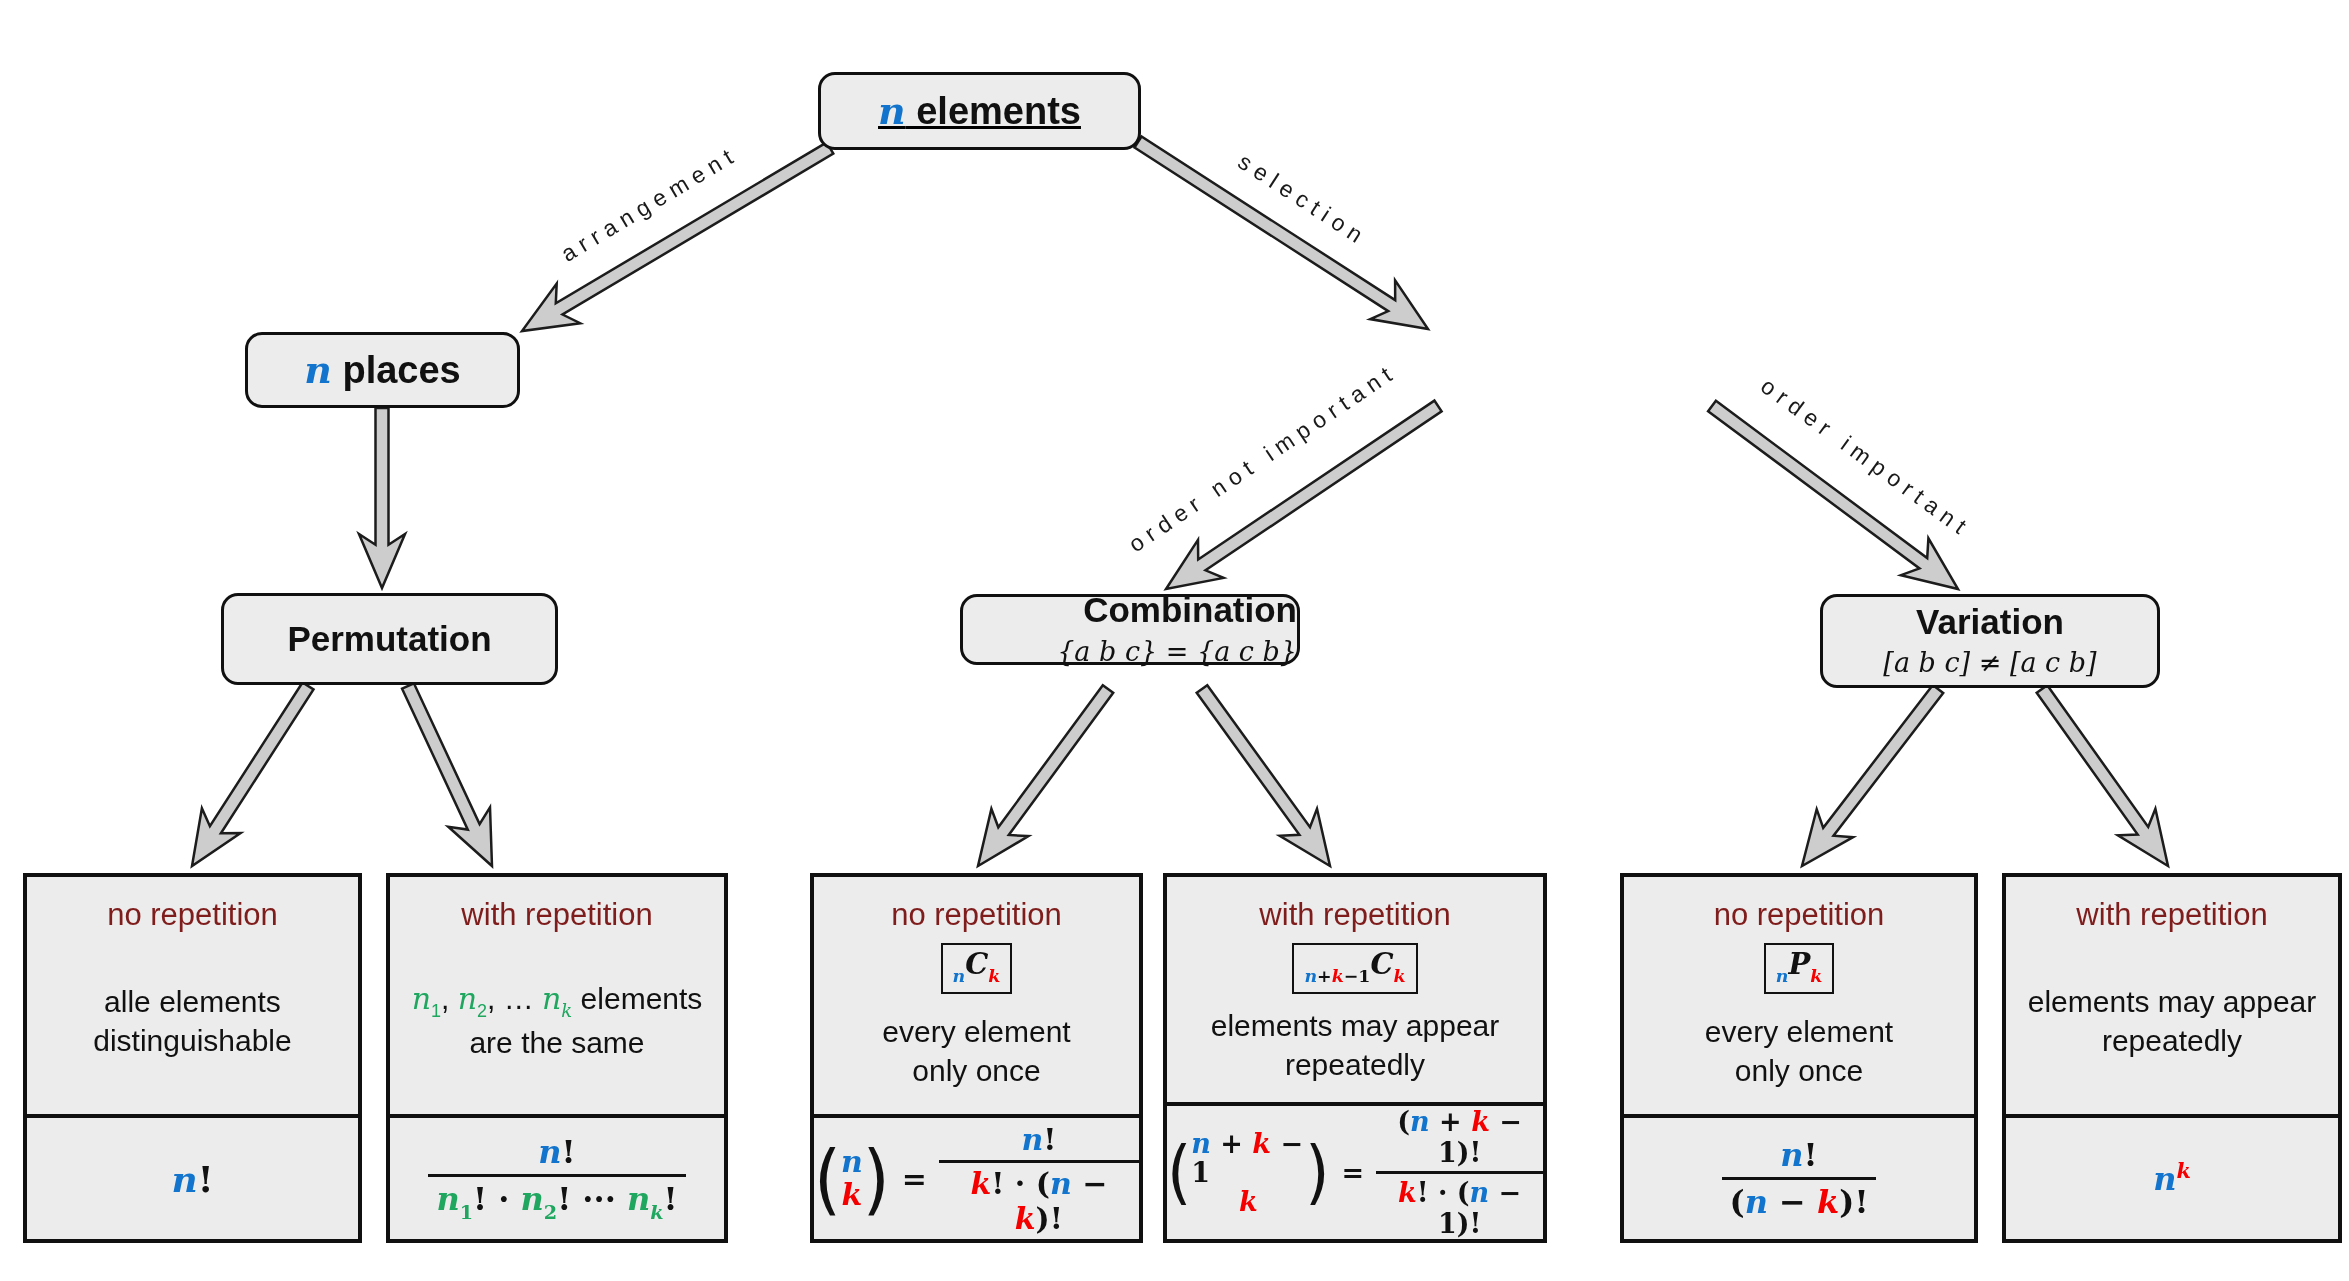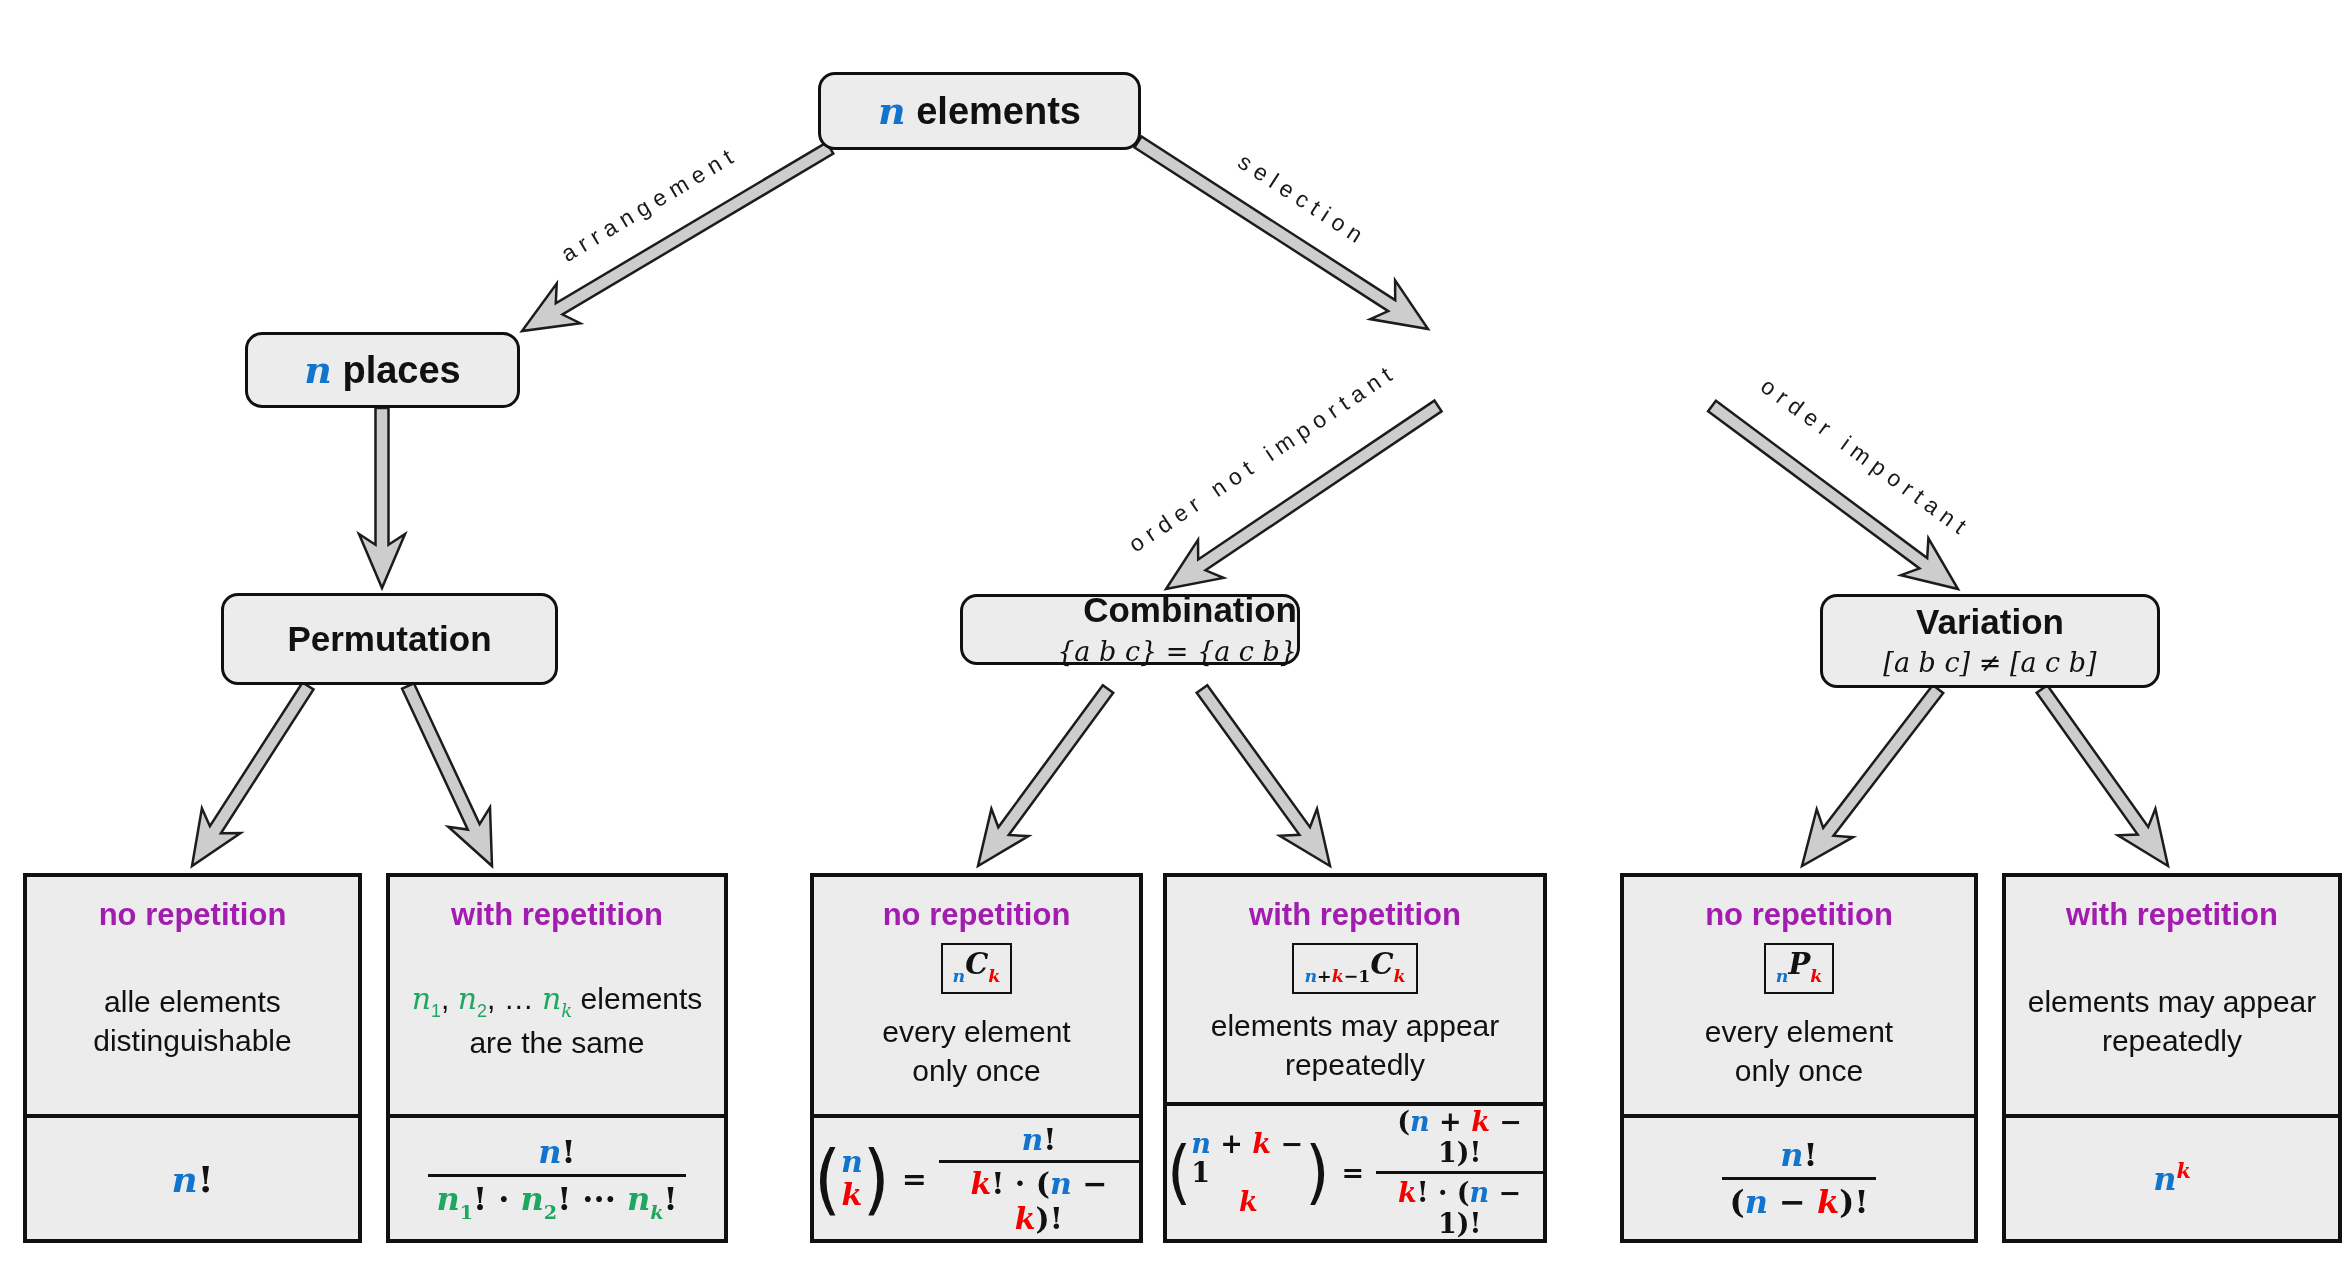--- a/index.html
+++ b/index.html
@@ -19,21 +19,21 @@
   .sub{font-size:.6em;vertical-align:-.45em;}
   .sup{font-size:.65em;vertical-align:.6em;}
   .c-n{color:var(--c-n,#1274cc);} .c-k{color:var(--c-k,#f40000);} .c-g{color:var(--c-g,#1fa65f);}
 
   .edge-label{position:absolute;font-size:23px;letter-spacing:6.5px;color:#1a1a1a;white-space:nowrap;}
 
   
   .bbox{position:absolute;box-sizing:border-box;background:#ececec;border:4px solid #101010;
         display:flex;flex-direction:column;}
   .bbox-top{flex:1;border-bottom:4px solid #101010;display:flex;flex-direction:column;align-items:center;padding-top:20px;}
-  .bbox-title{font-weight:bold;font-size:31px;color:#a21caf;}
+  .bbox-title{font-weight:normal;font-size:31px;color:#7f1d1d;}
   .chip{margin-top:10px;border:2.5px solid #111;padding:1px 10px 4px;background:#ececec;
         font-family:"DejaVu Serif",serif;font-weight:bold;font-size:29px;line-height:1.25;color:#111;}
   .bbox-body{flex:1;display:flex;flex-direction:column;align-items:center;justify-content:center;
              font-size:30px;color:#111;line-height:1.3;text-align:center;padding-bottom:6px;}
   .bbox-formula{flex:0 0 121px;display:flex;align-items:center;justify-content:center;
                 font-family:"DejaVu Serif",serif;font-weight:bold;color:#111;}
   .f36{font-size:36px;} .f32{font-size:32px;} .f30{font-size:30px;} .f27{font-size:27px;}
 
   .frac{display:inline-block;text-align:center;vertical-align:middle;}
   .frac .num{display:block;padding:0 8px 3px;}
@@ -61,21 +61,21 @@
       <path d="M1196.7,692.8L1299.4,834.8L1279.7,835.7L1330.0,866.0L1317.0,808.8L1310.0,827.2L1207.3,685.2Z" fill="#cdcdcd" stroke="#1c1c1c" stroke-width="2.5"></path>
       <path d="M1932.8,685.0L1823.2,827.8L1816.7,809.2L1802.0,866.0L1853.1,837.2L1833.5,835.7L1943.2,693.0Z" fill="#cdcdcd" stroke="#1c1c1c" stroke-width="2.5"></path>
       <path d="M2036.7,692.8L2137.7,834.6L2117.9,835.3L2168.0,866.0L2155.4,808.7L2148.2,827.0L2047.3,685.2Z" fill="#cdcdcd" stroke="#1c1c1c" stroke-width="2.5"></path>
     </svg>
 
   <div class="edge-label" style="left:650px;top:204px;transform:translate(-50%,-50%) rotate(-31deg);">arrangement</div>
   <div class="edge-label" style="left:1303px;top:200px;transform:translate(-50%,-50%) rotate(33deg);">selection</div>
   <div class="edge-label" style="left:1263px;top:458px;transform:translate(-50%,-50%) rotate(-34deg);">order not important</div>
   <div class="edge-label" style="left:1866px;top:458px;transform:translate(-50%,-50%) rotate(36deg);">order important</div>
 
-  <div class="node" style="left:818px;top:72px;width:323px;height:78px;">
+  <div class="node" style="left:818px;top:72px;width:323px;height:78px;text-decoration:underline;">
     <div class="node-title"><span class="var c-n">n</span><span> elements</span></div>
   </div>
 
   <div class="node" style="left:245px;top:332px;width:275px;height:76px;">
     <div class="node-title"><span class="var c-n">n</span><span> places</span></div>
   </div>
 
 
   <div class="node l3" style="left:221px;top:593px;width:337px;height:92px;">
     <div class="node-title">Permutation</div>

